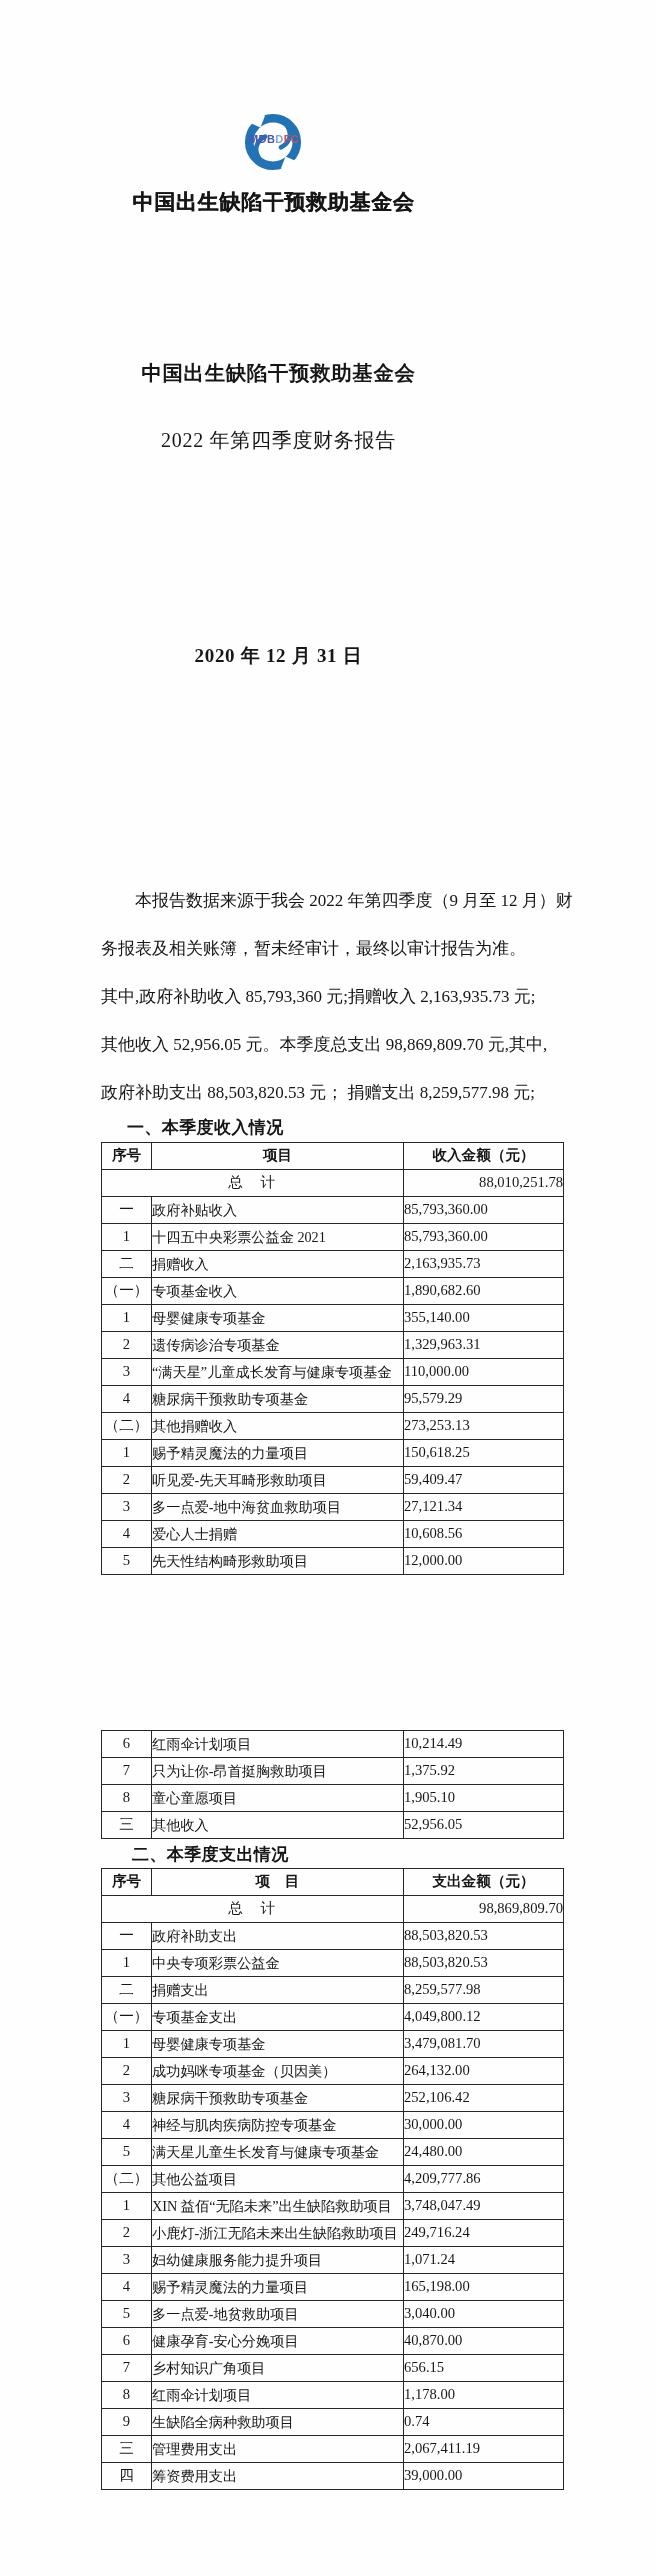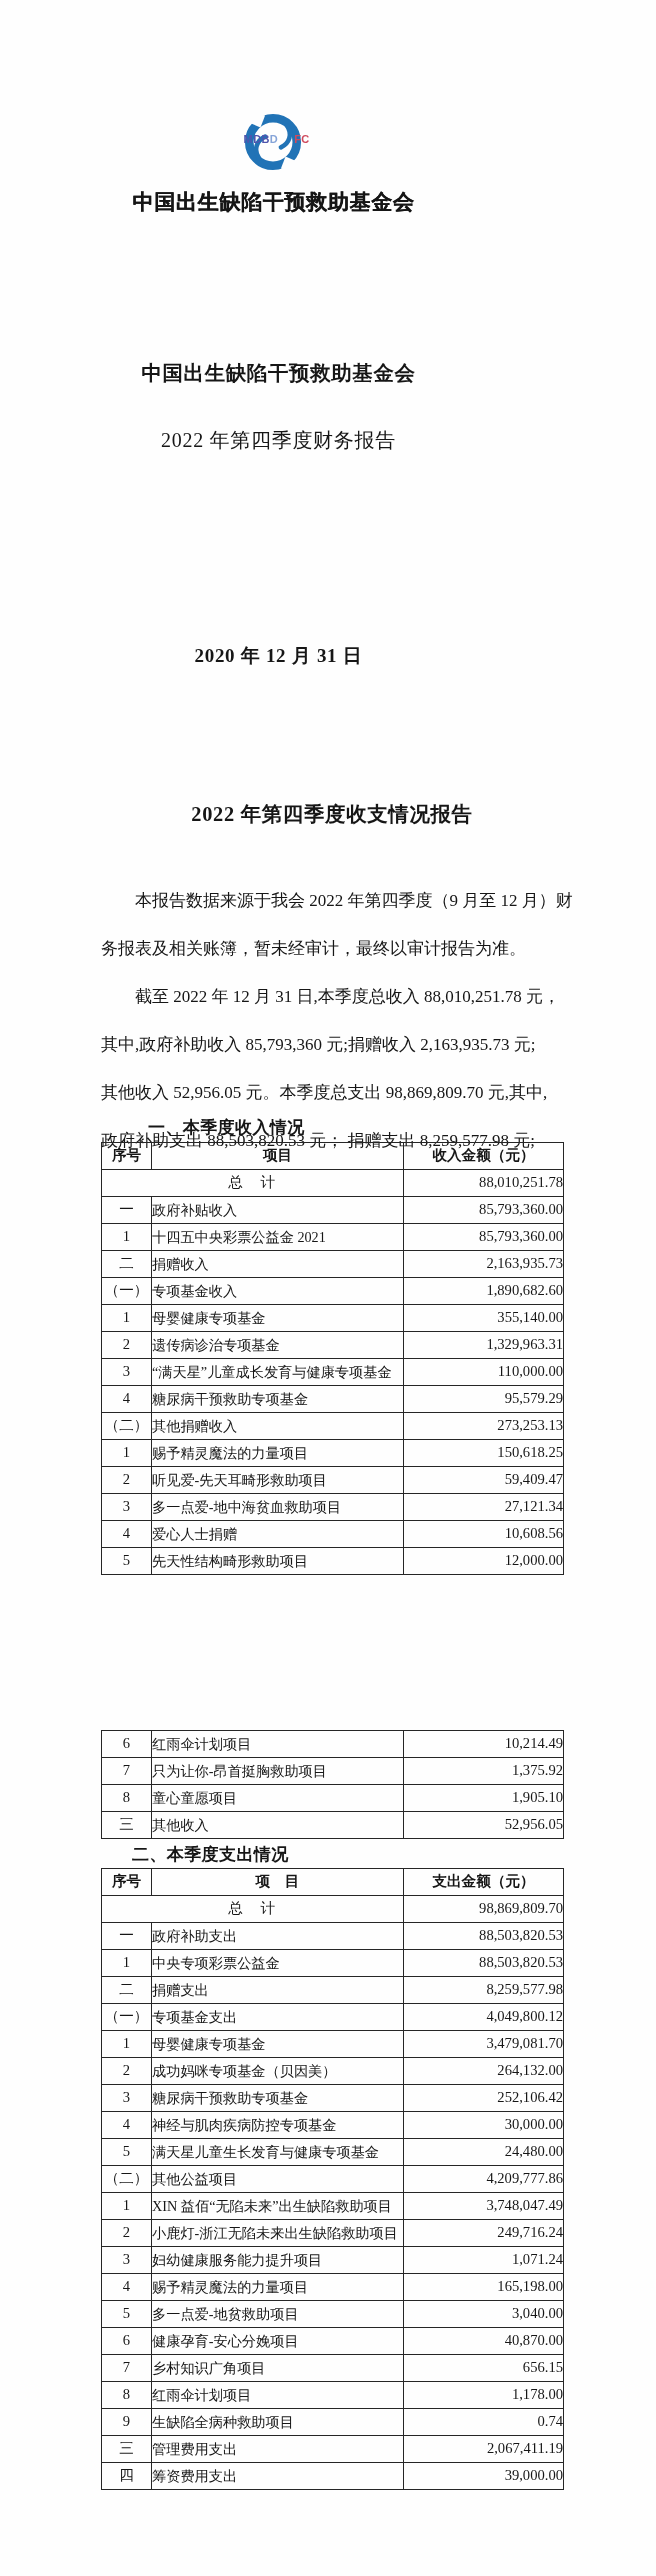--- a/index.html
+++ b/index.html
@@ -29,36 +29,36 @@
   .title1{left:96px;top:359px;width:365px;font-size:20.4px;font-weight:700;letter-spacing:0.7px;white-space:nowrap;}
   .title2{left:96px;top:419px;width:365px;font-size:20px;font-weight:400;letter-spacing:0.7px;white-space:nowrap;margin-top:8px;}
   .cover-date{left:96px;top:643px;width:365px;font-size:19px;font-weight:600;letter-spacing:0.7px;white-space:nowrap;}
 
   
   .report-heading{left:101px;top:800px;width:462px;font-size:20.4px;font-weight:700;letter-spacing:0.7px;white-space:nowrap;}
   .paragraph{left:101px;top:870px;width:467px;font-size:17px;line-height:34px;}
   .paragraph .pline{white-space:nowrap;margin-top:14px;}
   .paragraph .indent{text-indent:34px;}
   .sec-heading{font-size:17px;font-weight:700;letter-spacing:0.4px;white-space:nowrap;}
-  .sec1{left:148px;top:1116px;}
+  .sec1{left:127px;top:1116px;}
   .sec2{left:132px;top:1843px;}
 
   
   table.fin{border-collapse:collapse;table-layout:fixed;width:462px;font-size:14.6px;}
   table.fin td,table.fin th{
     border:1.5px solid #262626;height:26px;padding:0;line-height:1.05;
     overflow:hidden;white-space:nowrap;font-weight:400;vertical-align:middle;
   }
   table.fin th{font-weight:700;text-align:center;}
   .t1{left:101px;top:1142px;}
   .t1b{left:101px;top:1730px;}
   .t2{left:101px;top:1868px;}
   .c-no{width:48px;text-align:center;}
   .c-item{width:250px;text-align:left;padding-left:9.5px;font-size:14.2px;}
-  .c-amount{width:150px;text-align:right;padding-right:8.8px;margin-top:16px;}
+  .c-amount{width:150px;text-align:left;padding-right:8.8px;margin-top:16px;}
   td.c-item{padding-left:9.5px;}
   td.c-amount{padding-right:8.8px;}
   .bold-row td{font-weight:700;}
   .total-label{text-align:center;font-weight:700;letter-spacing:1.5px;}
   .total-amount{text-align:right;font-weight:700;padding-right:8.8px;}
 </style>
 </head>
 <body>
 
 <div class="page">
@@ -69,34 +69,32 @@
         <circle cx="50" cy="50" r="36" stroke-width="13"></circle>
         <path d="M 71,25 C 80,38 75,52 62,58" stroke-width="7" stroke-linecap="round"></path>
         <path d="M 29,75 C 20,62 25,48 38,42" stroke-width="7" stroke-linecap="round"></path>
       </g>
       <g fill="#fefefe" stroke="none">
         <path d="M 24,6 L 38,10 L 31,28 L 17,22 Z"></path>
         <path d="M 76,94 L 62,90 L 69,72 L 83,78 Z"></path>
       </g>
     </svg>
     <div class="abs logo-acronym" style="left:3.6px;top:26px;width:61px;">
-      <span style="color: rgb(79, 85, 173);">MDB</span><span style="color: rgb(134, 164, 216);">D</span><span style="color: rgb(207, 74, 93); padding-left: 16px;">FC</span>
+      <span style="color: rgb(79, 85, 173);">MDB</span><span style="color: rgb(134, 164, 216);">D</span><span style="color: rgb(207, 74, 93);">FC</span>
     </div>
   </div>
   <div class="abs brand-name">中国出生缺陷干预救助基金会</div>
 
   <div class="abs title1 center">中国出生缺陷干预救助基金会</div>
   <div class="abs title2 center">2022 年第四季度财务报告</div>
   <div class="abs cover-date center">2020 年 12 月 31 日</div>
 
-  <div class="abs report-heading center">2022 年第四季度收支情况报告</div>
   <div class="abs paragraph">
       <div class="pline indent">本报告数据来源于我会 2022 年第四季度（9 月至 12 月）财</div>
       <div class="pline">务报表及相关账簿，暂未经审计，最终以审计报告为准。</div>
-      <div class="pline indent">截至 2022 年 12 月 31 日,本季度总收入 88,010,251.78 元，</div>
       <div class="pline">其中,政府补助收入 85,793,360 元;捐赠收入 2,163,935.73 元;</div>
       <div class="pline">其他收入 52,956.05 元。本季度总支出 98,869,809.70 元,其中,</div>
       <div class="pline">政府补助支出 88,503,820.53 元； 捐赠支出 8,259,577.98 元;</div>
     </div>
 
   <div class="abs sec-heading sec1">一、本季度收入情况</div>
 
   <table class="abs fin t1">
     <colgroup>
         <col style="width:50px">

